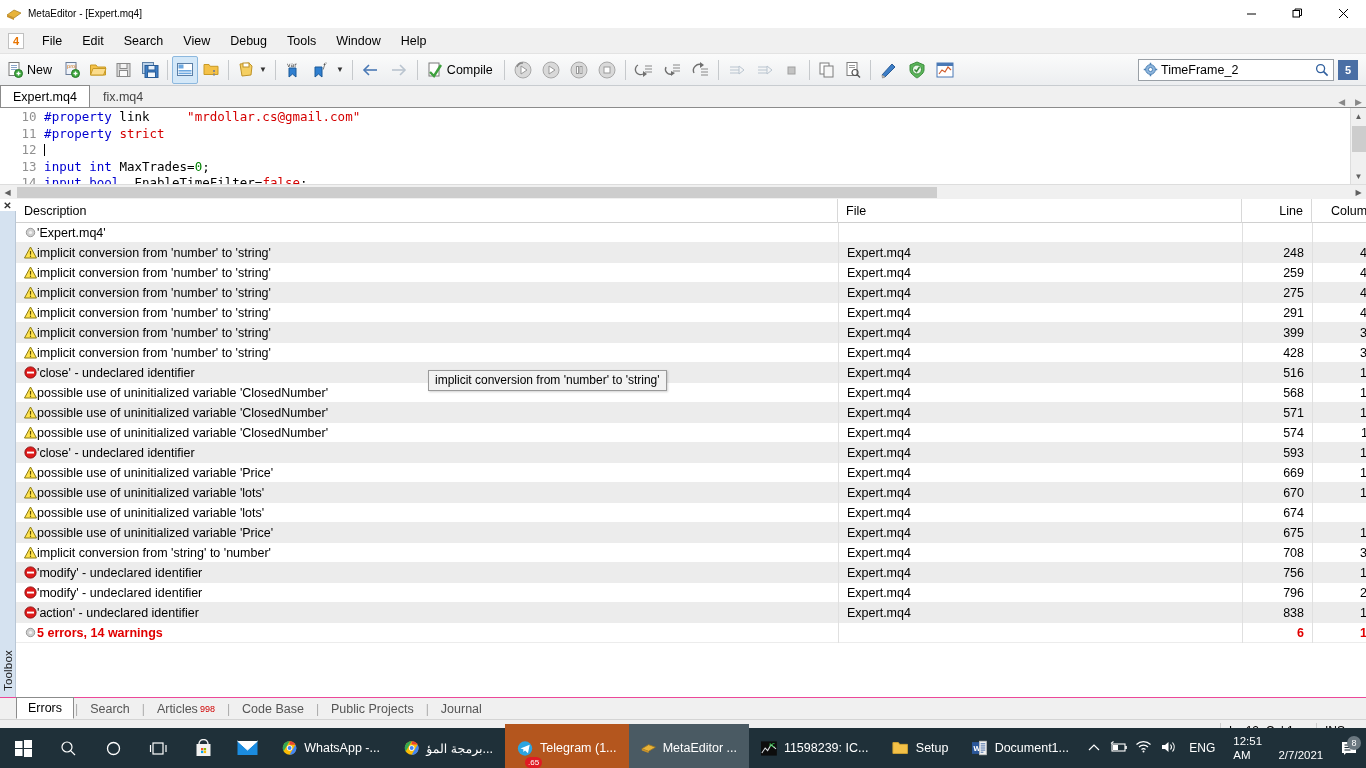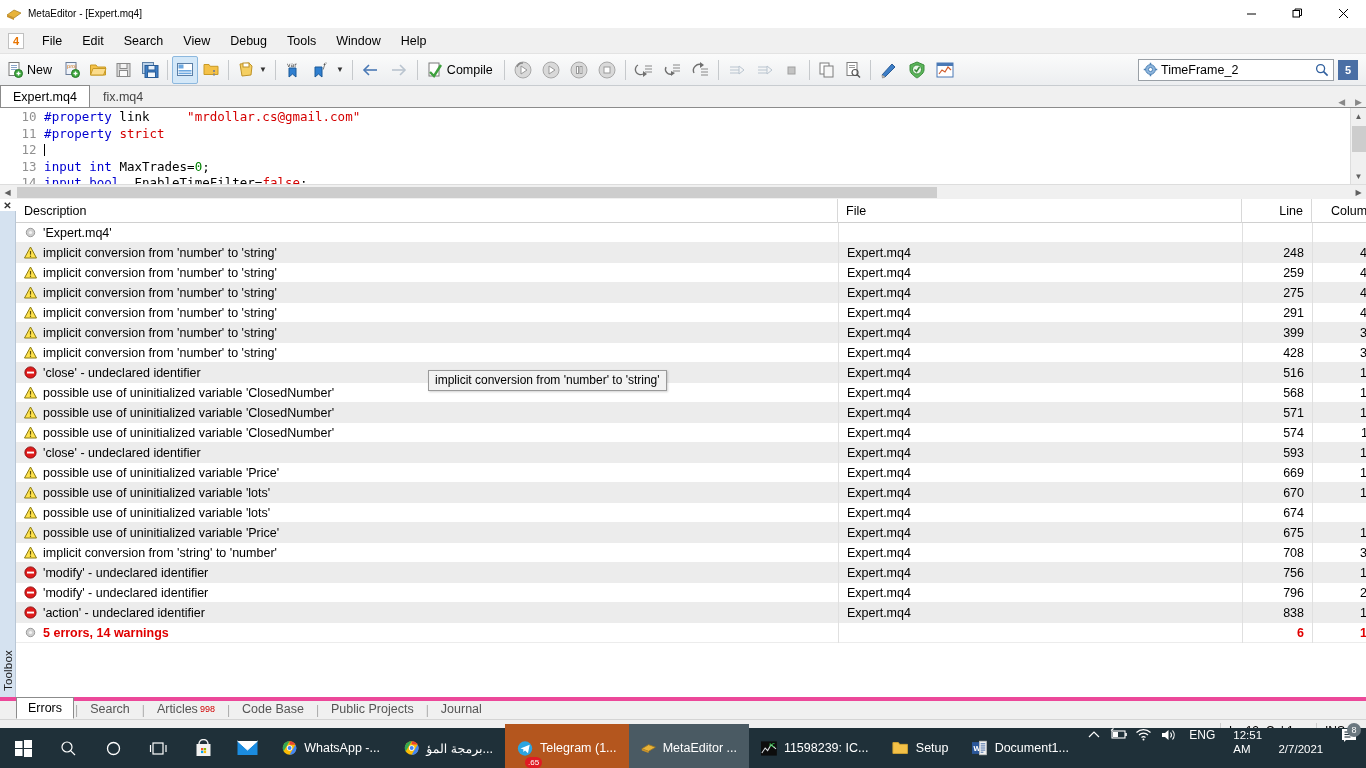--- a/index.html
+++ b/index.html
@@ -146,39 +146,39 @@
   .gh.file { width: 404px; }
   .gh.line { width: 70px; justify-content: flex-end; }
   .gh.col  { width: 70px; justify-content: flex-end; border-right: none; }
   .gbody { flex: 1; overflow: hidden; }
   .grow {
     display: flex; height: 20px; align-items: center; font-size: 12.5px;
     border-bottom: 1px solid #ececec;
   }
   .grow.alt { background: #ececec; }
   .gc { padding: 0 8px; height: 20px; display: flex; align-items: center; overflow: hidden; white-space: nowrap; }
-  .gc.desc { width: 822px; gap: 6px; }
+  .gc.desc { width: 822px; }
   .gc.file { width: 404px; border-left: 1px solid #e0e0e0; }
   .gc.line { width: 70px; justify-content: flex-end; border-left: 1px solid #e0e0e0; }
   .gc.col  { width: 70px; justify-content: flex-end; border-left: 1px solid #e0e0e0; }
   .summary { color: #e00000; font-weight: bold; }
   .ic { width: 13px; height: 13px; flex: 0 0 13px; display:flex; align-items:center; justify-content:center;}
 
   
   .tooltip {
     position: absolute; left: 428px; top: 370px;
     background: #f2f2f2; border: 1px solid #9a9a9a;
     font-size: 12px; color: #000; padding: 2px 6px 3px 6px;
     box-shadow: 1px 1px 2px rgba(0,0,0,.18);
   }
 
   
   .btmtabs {
     height: 22px; background: #f0f0f0; display: flex; align-items: flex-end;
-    padding-left: 16px; border-top: 4px solid #ec4899;
+    padding-left: 16px; border-top: 1px solid #ec4899;
   }
   .btab {
     height: 21px; padding: 0 11px; display: flex; align-items: center;
     font-size: 12.5px; color: #555; cursor: default; gap: 2px;
   }
   .btab.sel {
     background: #fff; color: #000; border: 1px solid #8b8b8b;
     border-bottom-color: #fff; height: 22px;
   }
   .bsep { color: #aaa; font-size: 12px; padding: 0 1px; align-self: center; }
@@ -209,21 +209,21 @@
   .tk-app .underline {
     position: absolute; left: 4px; right: 4px; bottom: 0; height: 3px; background: #4cc2f1;
   }
   .tk-app.active { background: #b4561e; }
   .tk-app.active .underline { background: #f0a868; left:0; right:0; }
   .tk-app.current { background: #4a5a63; }
   .tk-badge {
     position: absolute; left: 20px; bottom: 4px; background: #e01b24; color: #fff;
     font-size: 8px; border-radius: 7px; padding: 0px 3px; line-height: 11px;
   }
-  .tray { margin-left: auto; display: flex; align-items: flex-start; height: 40px; color: #fff; }
+  .tray { margin-left: auto; display: flex; align-items: center; height: 40px; color: #fff; }
   .tray-ico { width: 26px; text-align: center; font-size: 13px; }
   .tray-lang { padding: 0 8px; font-size: 12px; }
   .tray-clock {
     display: flex; flex-direction: row; align-items: flex-end;
     font-size: 11.5px; line-height: 14px; padding: 0 10px;
   }
   .tray-notif { width: 34px; display:flex; align-items:center; justify-content:center; position: relative; }
   .notif-badge {
     position: absolute; right: 5px; bottom: 6px; width: 14px; height: 14px;
     border-radius: 50%; background: #6b7880; color: #fff; font-size: 9px;

